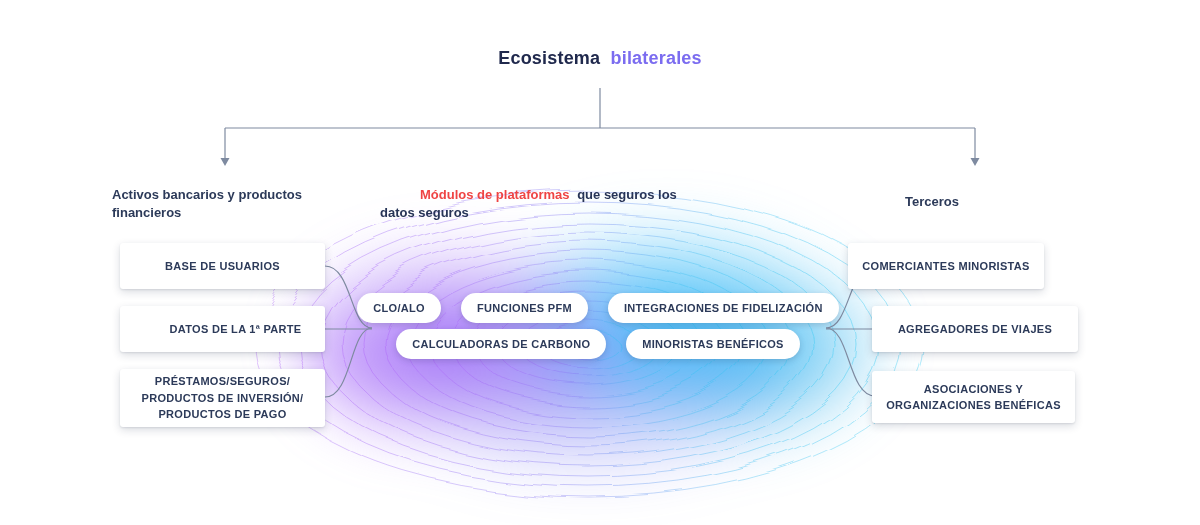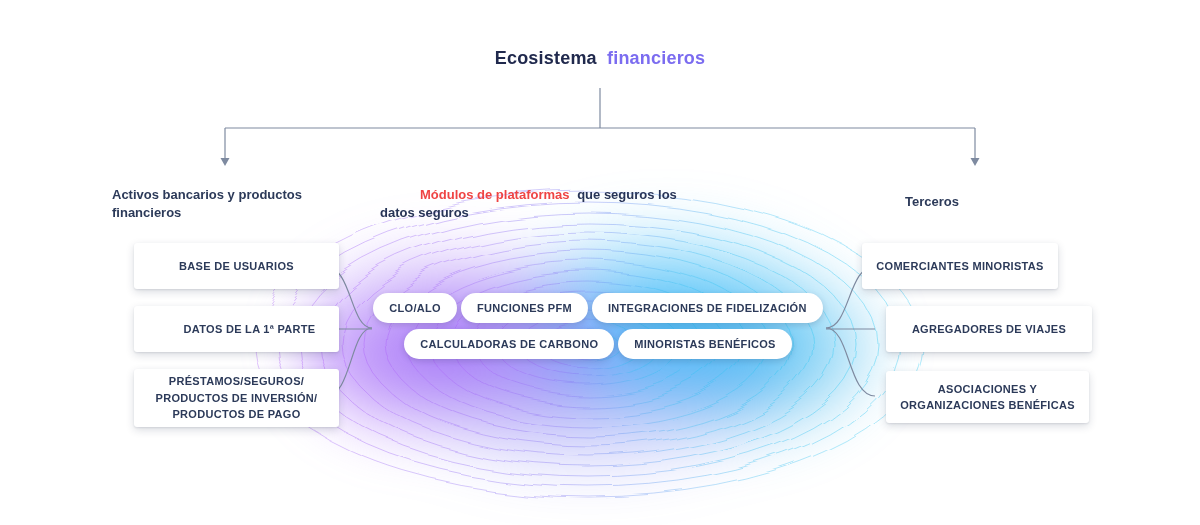--- a/index.html
+++ b/index.html
@@ -37,34 +37,34 @@
   .header-center { left:380px; top:186px; width:440px; color:#273457; }
   .header-center .accent { color:#ef4444;margin-left:40px; }
   .header-center .rest { margin-left:4px; }
   .header-right  { left:905px; top:193px; width:140px; }
 
   .box {
     position:absolute; background:#ffffff; border-radius:3px;
     box-shadow:0 3px 8px rgba(25,35,70,.16), 0 1px 2px rgba(25,35,70,.10);
     display:flex; align-items:center; justify-content:center; text-align:center;
     font-weight:bold; font-size:11px; letter-spacing:.3px; color:#2c3a59;
-    padding:6px 10px; box-sizing:border-box; z-index:3; line-height:1.5;margin-left:14px;
+    padding:6px 10px; box-sizing:border-box; z-index:3; line-height:1.5;
   }
   .l1 { left:120px; top:243px; width:205px; height:46px; }
   .l2 { left:120px; top:306px; width:205px; height:46px;padding-left:36px; }
   .l3 { left:120px; top:369px; width:205px; height:58px; }
   .r1 { left:848px; top:243px; width:196px; height:46px; }
   .r2 { left:872px; top:306px; width:206px; height:46px; }
   .r3 { left:872px; top:371px; width:203px; height:52px; }
 
   .pills {
     position:absolute; left:368px; top:293px; width:460px; z-index:3;
     display:flex; flex-direction:column; gap:6px; align-items:center;
   }
-  .pill-row { display:flex; gap:4px; justify-content:center; }
+  .pill-row { display:flex; gap:20px; justify-content:center; }
   .pill {
     background:#ffffff; border-radius:17px;
     box-shadow:0 2px 6px rgba(25,35,70,.18);
     padding:9px 16px; font-size:11px; font-weight:bold; color:#2c3a59;
     letter-spacing:.3px; white-space:nowrap;
   }
 </style>
 </head>
 <body>
 
@@ -118,21 +118,21 @@
       <path d="M875 396 C848 396 850 328 826 328"></path>
     </g>
     <g fill="#7e8aa0">
       <path d="M220.5 158 L229.5 158 L225 166 Z"></path>
       <path d="M970.5 158 L979.5 158 L975 166 Z"></path>
     </g>
   </svg>
 
   <div class="title">
     <span>Ecosistema</span>
-    <span class="accent">financieros</span>
+    <span class="accent">bilaterales</span>
   </div>
 
   <div class="col-header header-left">Activos bancarios y productos financieros</div>
 
   <div class="col-header header-center">
     <div>
       <span class="accent">Módulos de plataformas</span>
       <span class="rest">que seguros los</span>
     </div>
     <div>datos seguros</div>

